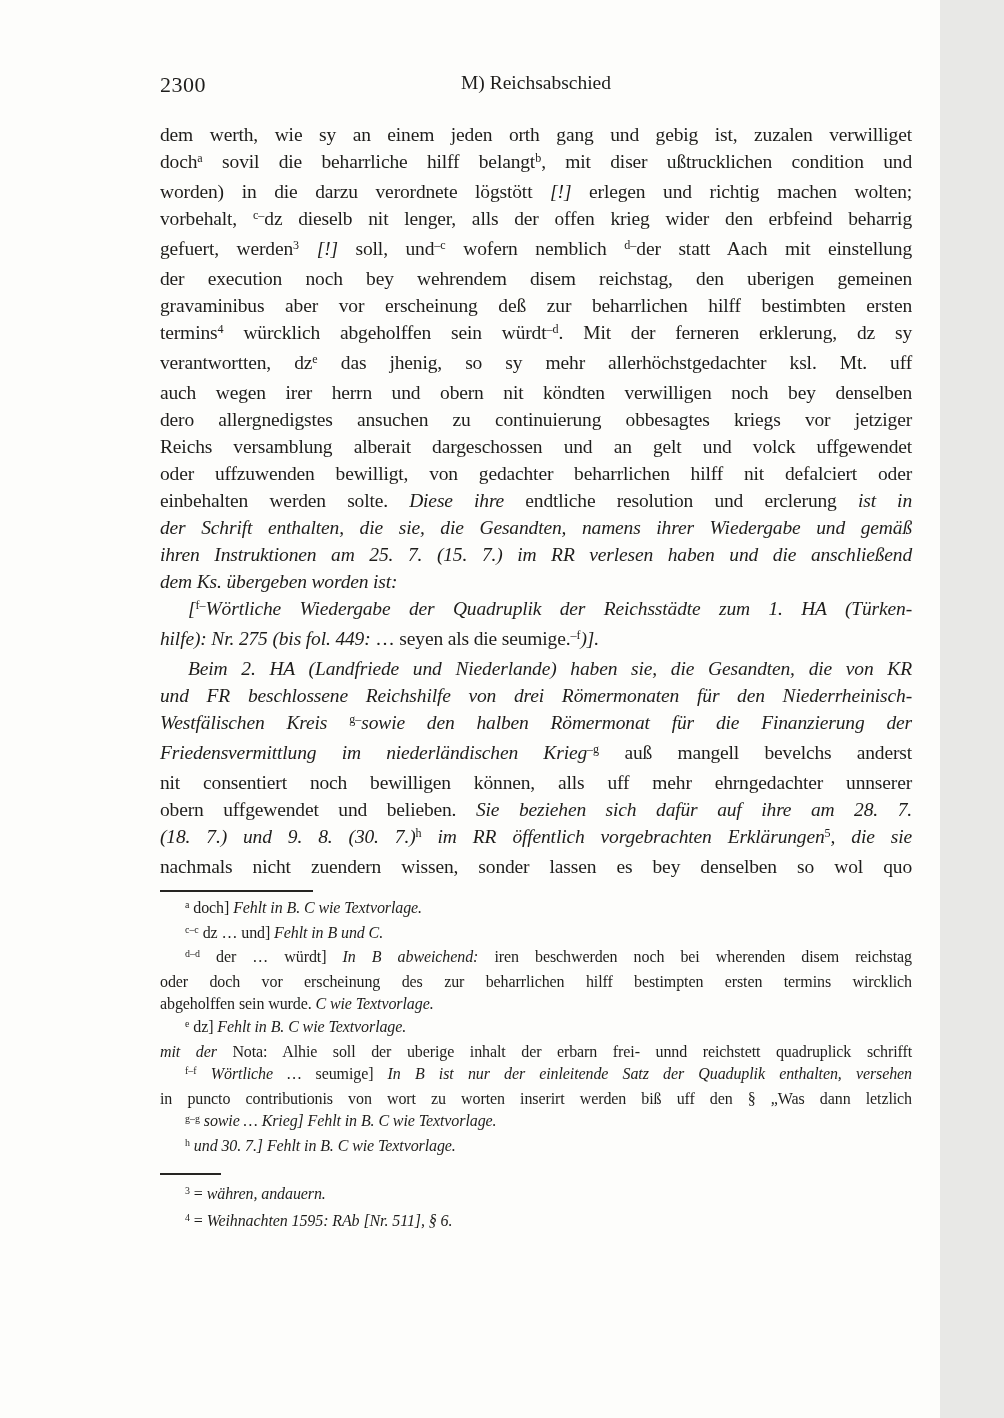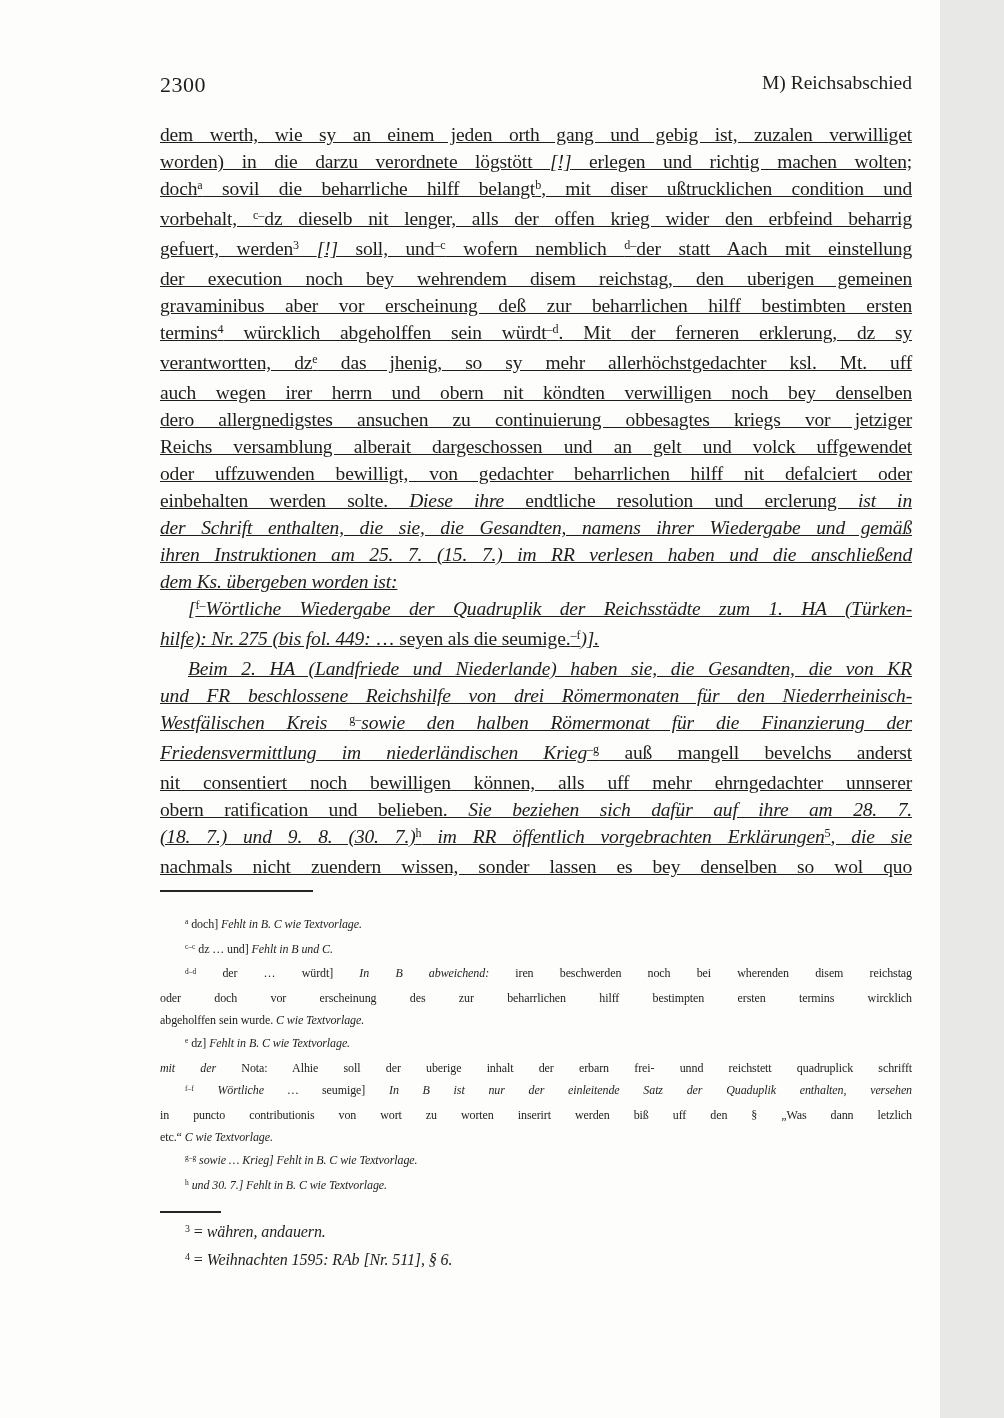--- a/index.html
+++ b/index.html
@@ -8,44 +8,43 @@
     width:940px; height:1418px;
     background:#fdfdfb;
     color:#1e1d1b;
     font-family:"Liberation Serif", serif;
     overflow:hidden;
   }
   .content { position:absolute; left:160px; top:72px; width:752px; }
 
   .header { position:relative; height:28px; }
   .page-number { position:absolute; left:0; top:0; font-size:22px; letter-spacing:0.5px; }
-  .running-title { text-align:right; font-size:19.5px; }
+  .running-title { text-align:center; font-size:19.5px; }
 
   .body-text {
     margin-top:21px;
     font-size:19.5px;
     line-height:27px;
     letter-spacing:-0.15px;
-    text-decoration:underline;
   }
   .line { text-align:justify; text-align-last:justify; white-space:normal; }
   .line.last { text-align-last:left; }
   .body-text .line.indent { text-indent:28px; }
 
   .it  { font-style:italic; }
   .sup { font-size:62%; position:relative; top:-0.48em; letter-spacing:0; }
 
   .fn-rule-1 {
     width:153px; height:0;
     border-top:2px solid #262522;
     margin-top:10px;
   }
   .fn-letters {
-    margin-top:21px;
-    font-size:12px;
+    margin-top:5px;
+    font-size:16px;
     line-height:22.6px;
     letter-spacing:-0.1px;
   }
   .fn-letters .line.indent { text-indent:25px; }
 
   .fn-rule-2 {
     width:61px; height:0;
     border-top:2px solid #262522;
     margin-top:13px;
   }
@@ -63,22 +62,22 @@
 <div class="page">
   <div class="content">
 
     <div class="header">
       <span class="page-number">2300</span>
       <div class="running-title">M) Reichsabschied</div>
     </div>
 
     <div class="body-text">
         <div class="line"><span>dem werth, wie sy an einem jeden orth gang und gebig ist, zuzalen verwilliget</span></div>
+        <div class="line"><span>doch</span><span class="sup">a</span><span> sovil die beharrliche hilff belangt</span><span class="sup">b</span><span>, mit diser ußtrucklichen condition und</span></div>
         <div class="line"><span>worden) in die darzu verordnete lögstött </span><span class="it">[!]</span><span> erlegen und richtig machen wolten;</span></div>
-        <div class="line"><span>doch</span><span class="sup">a</span><span> sovil die beharrliche hilff belangt</span><span class="sup">b</span><span>, mit diser ußtrucklichen condition und</span></div>
         <div class="line"><span>vorbehalt, </span><span class="sup">c–</span><span>dz dieselb nit lenger, alls der offen krieg wider den erbfeind beharrig</span></div>
         <div class="line"><span>gefuert, werden</span><span class="sup">3</span><span> </span><span class="it">[!]</span><span> soll, und</span><span class="sup">–c</span><span> wofern nemblich </span><span class="sup">d–</span><span>der statt Aach mit einstellung</span></div>
         <div class="line"><span>der execution noch bey wehrendem disem reichstag, den uberigen gemeinen</span></div>
         <div class="line"><span>gravaminibus aber vor erscheinung deß zur beharrlichen hilff bestimbten ersten</span></div>
         <div class="line"><span>termins</span><span class="sup">4</span><span> würcklich abgeholffen sein würdt</span><span class="sup">–d</span><span>. Mit der ferneren erklerung, dz sy</span></div>
         <div class="line"><span>verantwortten, dz</span><span class="sup">e</span><span> das jhenig, so sy mehr allerhöchstgedachter ksl. Mt. uff</span></div>
         <div class="line"><span>auch wegen irer herrn und obern nit köndten verwilligen noch bey denselben</span></div>
         <div class="line"><span>dero allergnedigstes ansuchen zu continuierung obbesagtes kriegs vor jetziger</span></div>
         <div class="line"><span>Reichs versamblung alberait dargeschossen und an gelt und volck uffgewendet</span></div>
         <div class="line"><span>oder uffzuwenden bewilligt, von gedachter beharrlichen hilff nit defalciert oder</span></div>
@@ -86,38 +85,37 @@
         <div class="line"><span class="it">der Schrift enthalten, die sie, die Gesandten, namens ihrer Wiedergabe und gemäß</span></div>
         <div class="line"><span class="it">ihren Instruktionen am 25. 7. (15. 7.) im RR verlesen haben und die anschließend</span></div>
         <div class="line last"><span class="it">dem Ks. übergeben worden ist:</span></div>
         <div class="line indent"><span class="it">[</span><span class="sup">f–</span><span class="it">Wörtliche Wiedergabe der Quadruplik der Reichsstädte zum 1. HA (Türken-</span></div>
         <div class="line last"><span class="it">hilfe): Nr. 275 (bis fol. 449: </span><span>… seyen als die seumige.</span><span class="sup">–f</span><span class="it">)].</span></div>
         <div class="line indent"><span class="it">Beim 2. HA (Landfriede und Niederlande) haben sie, die Gesandten, die von KR</span></div>
         <div class="line"><span class="it">und FR beschlossene Reichshilfe von drei Römermonaten für den Niederrheinisch-</span></div>
         <div class="line"><span class="it">Westfälischen Kreis </span><span class="sup">g–</span><span class="it">sowie den halben Römermonat für die Finanzierung der</span></div>
         <div class="line"><span class="it">Friedensvermittlung im niederländischen Krieg</span><span class="sup">–g</span><span> auß mangell bevelchs anderst</span></div>
         <div class="line"><span>nit consentiert noch bewilligen können, alls uff mehr ehrngedachter unnserer</span></div>
-        <div class="line"><span>obern ratification und belieben. </span><span class="it">Sie beziehen sich dafür auf ihre am 28. 7.</span></div>
+        <div class="line"><span>obern uffgewendet und belieben. </span><span class="it">Sie beziehen sich dafür auf ihre am 28. 7.</span></div>
         <div class="line"><span class="it">(18. 7.) und 9. 8. (30. 7.)</span><span class="sup">h</span><span class="it"> im RR öffentlich vorgebrachten Erklärungen</span><span class="sup">5</span><span class="it">, die sie</span></div>
         <div class="line"><span>nachmals nicht zuendern wissen, sonder lassen es bey denselben so wol quo</span></div>
       </div>
 
     <div class="fn-rule-1"></div>
 
     <div class="fn-letters">
         <div class="line last indent"><span class="sup">a</span><span> doch] </span><span class="it">Fehlt in B. C wie Textvorlage.</span></div>
         <div class="line last indent"><span class="sup">c–c</span><span> dz … und] </span><span class="it">Fehlt in B und C.</span></div>
         <div class="line indent"><span class="sup">d–d</span><span> der … würdt] </span><span class="it">In B abweichend:</span><span> iren beschwerden noch bei wherenden disem reichstag</span></div>
         <div class="line"><span>oder doch vor erscheinung des zur beharrlichen hilff bestimpten ersten termins wircklich</span></div>
         <div class="line last"><span>abgeholffen sein wurde. </span><span class="it">C wie Textvorlage.</span></div>
         <div class="line last indent"><span class="sup">e</span><span> dz] </span><span class="it">Fehlt in B. C wie Textvorlage.</span></div>
         <div class="line"><span class="it">mit der </span><span>Nota: Alhie soll der uberige inhalt der erbarn frei- unnd reichstett quadruplick schrifft</span></div>
         <div class="line indent"><span class="sup">f–f</span><span> </span><span class="it">Wörtliche …</span><span> seumige] </span><span class="it">In B ist nur der einleitende Satz der Quaduplik enthalten, versehen</span></div>
         <div class="line"><span>in puncto contributionis von wort zu worten inserirt werden biß uff den § „Was dann letzlich</span></div>
-        <div class="line last"><span>etc.“ </span><span class="it">C wie Textvorlage.</span></div>
         <div class="line last indent"><span class="sup">g–g</span><span> </span><span class="it">sowie … Krieg] Fehlt in B. C wie Textvorlage.</span></div>
         <div class="line last indent"><span class="sup">h</span><span> </span><span class="it">und 30. 7.] Fehlt in B. C wie Textvorlage.</span></div>
       </div>
 
     <div class="fn-rule-2"></div>
 
     <div class="fn-numbers">
         <div class="line last indent"><span class="sup">3</span><span> = </span><span class="it">währen, andauern.</span></div>
         <div class="line last indent"><span class="sup">4</span><span> = </span><span class="it">Weihnachten 1595: RAb [Nr. 511], § 6.</span></div>
       </div>

